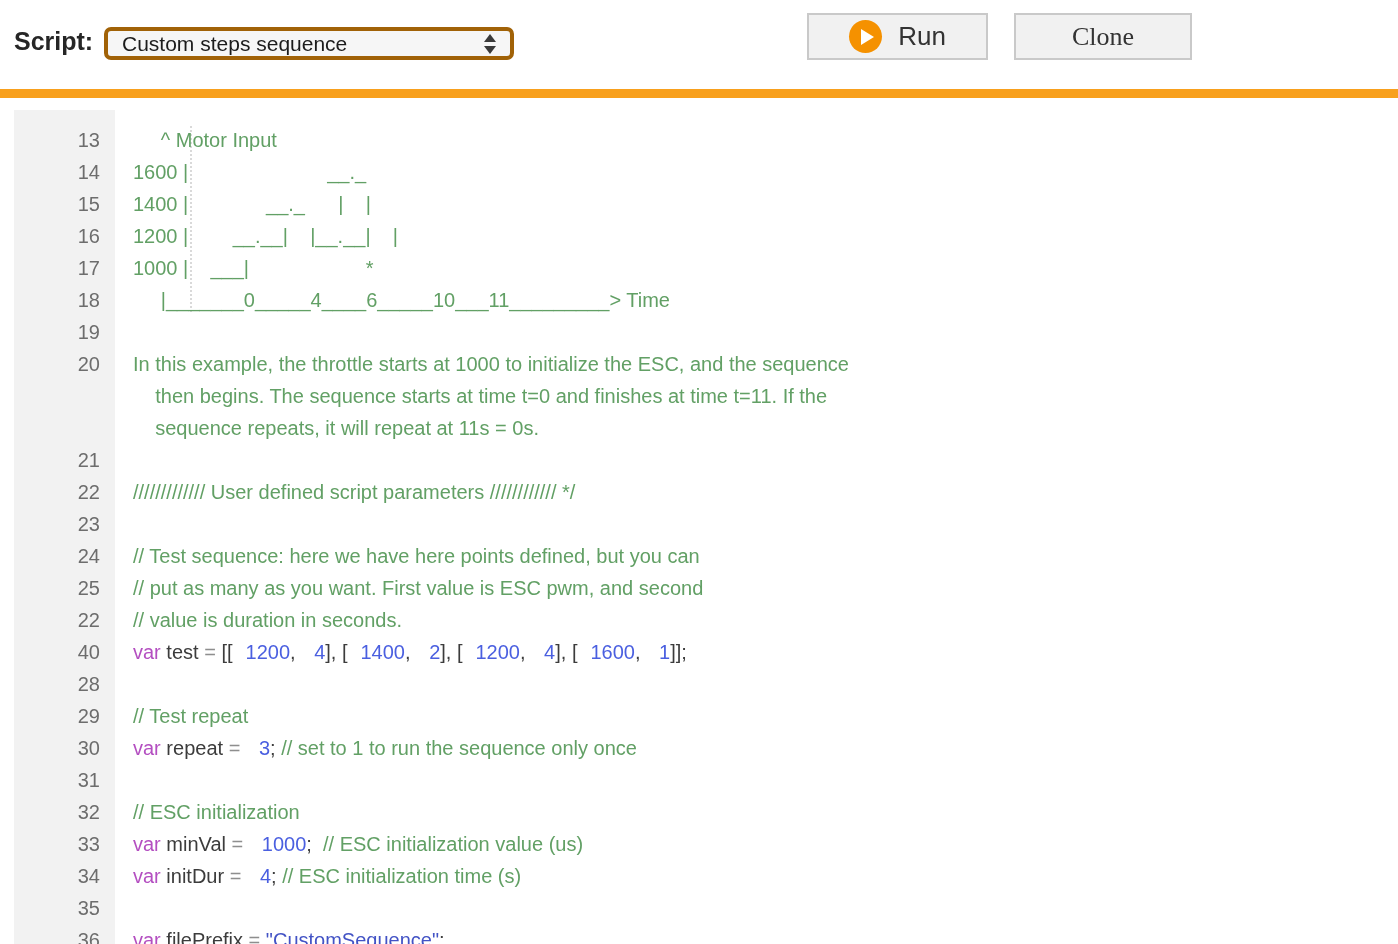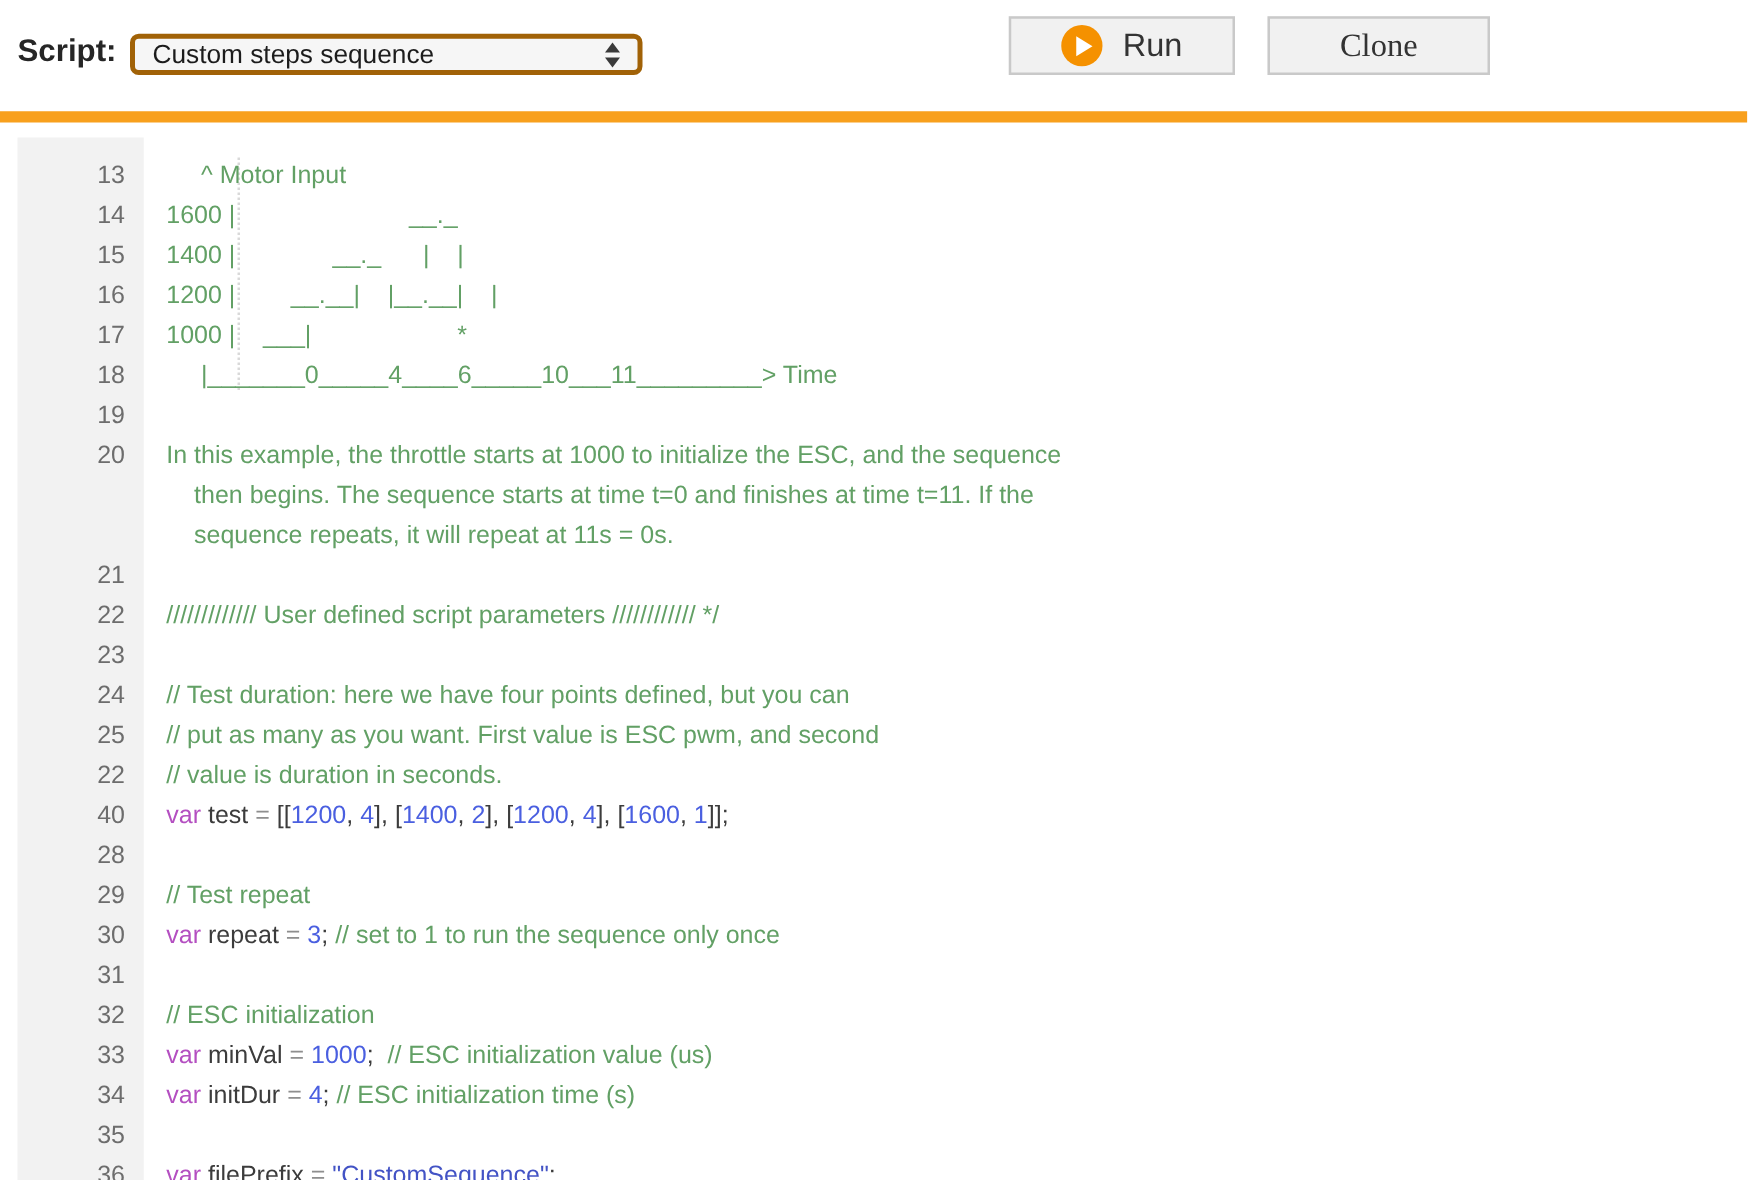--- a/index.html
+++ b/index.html
@@ -40,21 +40,21 @@
   .ln{width:86px;margin-left:14px;padding-right:15px;box-sizing:content-box;text-align:right;
       color:#6d6d6d;flex:none;}
   .code{padding-left:18px;white-space:pre;flex:none;}
   .indent-guide{position:absolute;left:190px;top:16px;height:186px;width:0;
       border-left:2px dotted #d9d9d9;}
 
   .tok-c{color:var(--c-comment,#62a065);}
   .tok-k{color:var(--c-kw,#b44fc1);}
   .tok-d{color:#3c3c3c;}
   .tok-o{color:#8e8e8e;}
-  .tok-n{color:var(--c-num,#4a5fe0);}
+  .tok-n{color:var(--c-num,#4a5fe0);margin-left:13px;}
   .tok-s{color:var(--c-str,#4353c5);}
 </style>
 </head>
 <body>
 
 <div id="app">
 
   <div class="toolbar">
     <div class="script-label">Script:</div>
 
@@ -131,21 +131,21 @@
         <div class="row">
           <div class="ln">22</div>
           <div class="code"><span class="tok-c">///////////// User defined script parameters //////////// */</span></div>
         </div>
         <div class="row">
           <div class="ln">23</div>
           <div class="code"></div>
         </div>
         <div class="row">
           <div class="ln">24</div>
-          <div class="code"><span class="tok-c">// Test duration: here we have four points defined, but you can</span></div>
+          <div class="code"><span class="tok-c">// Test sequence: here we have here points defined, but you can</span></div>
         </div>
         <div class="row">
           <div class="ln">25</div>
           <div class="code"><span class="tok-c">// put as many as you want. First value is ESC pwm, and second</span></div>
         </div>
         <div class="row">
           <div class="ln">22</div>
           <div class="code"><span class="tok-c">// value is duration in seconds.</span></div>
         </div>
         <div class="row">

